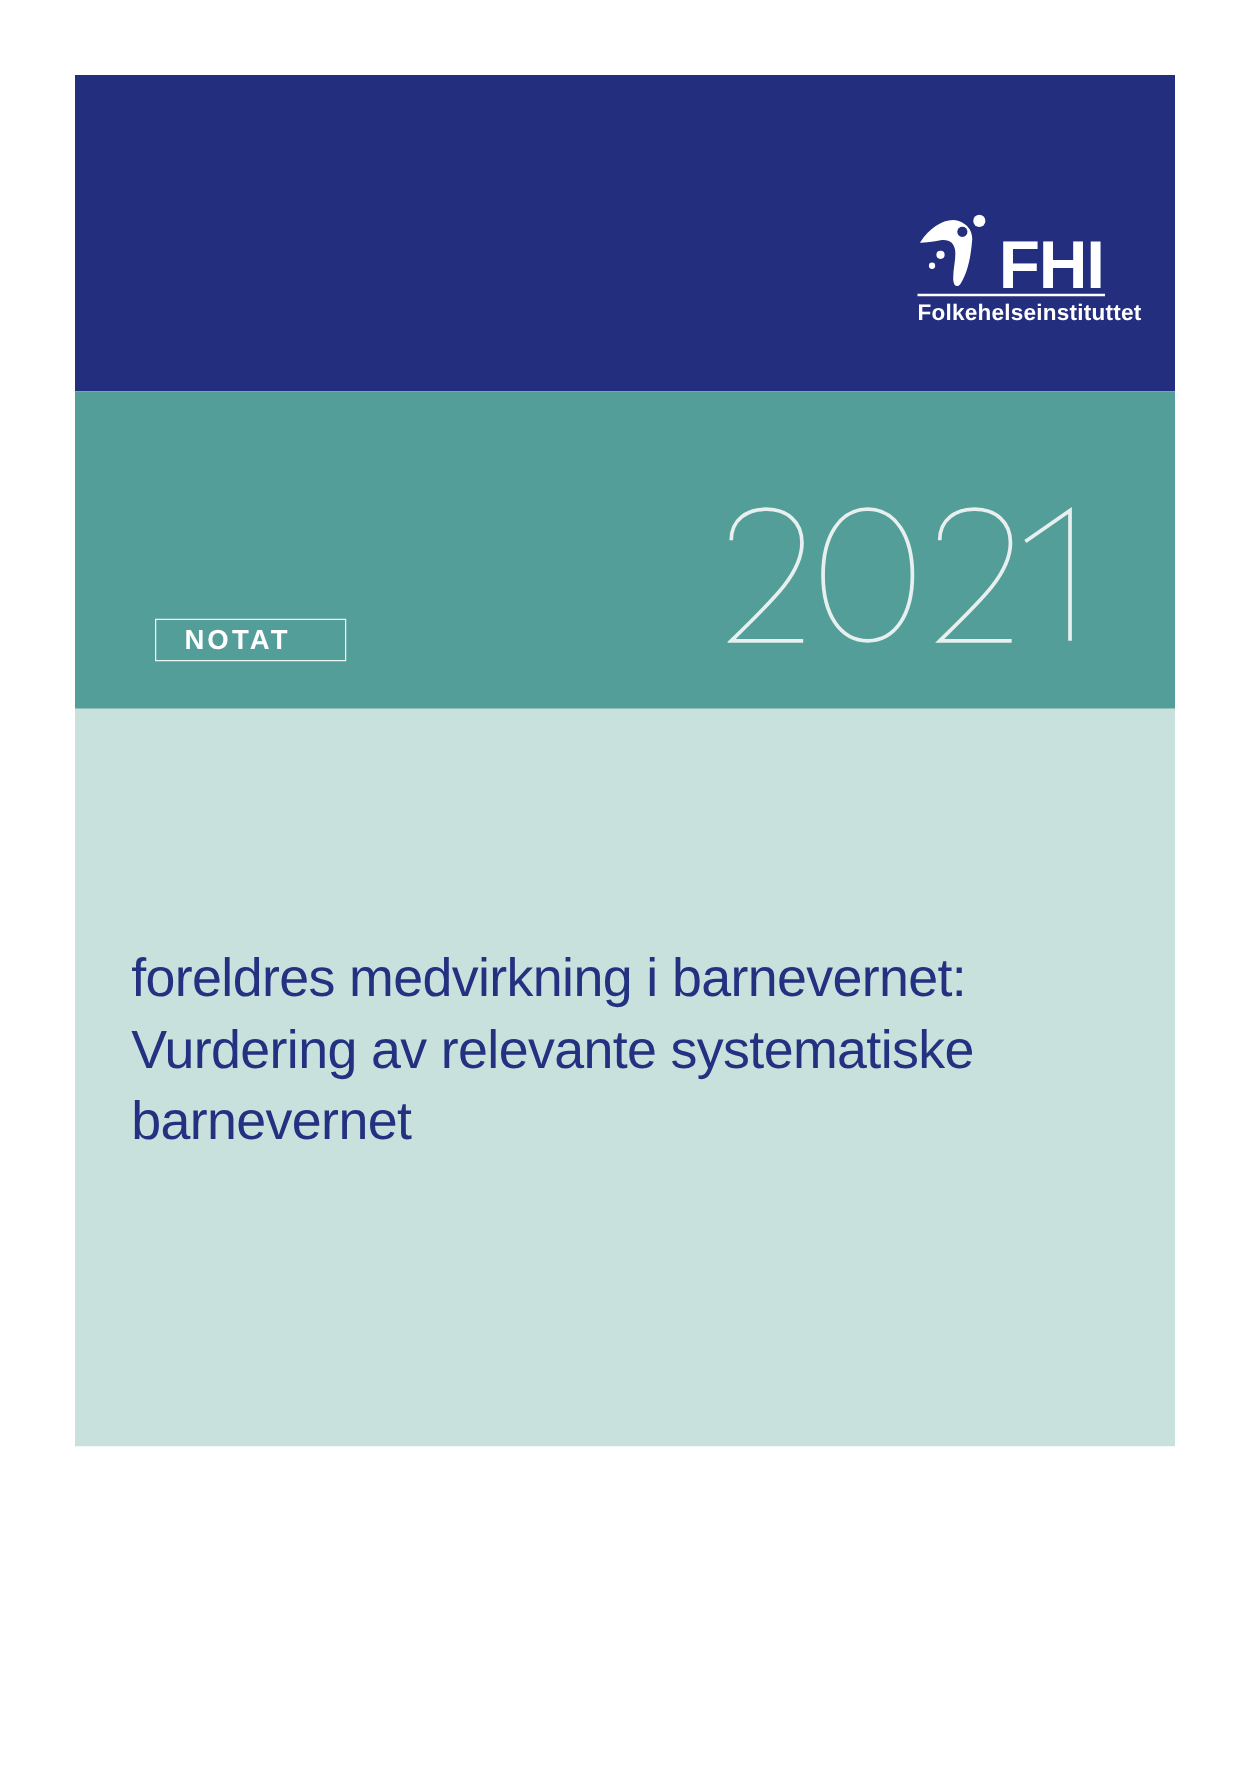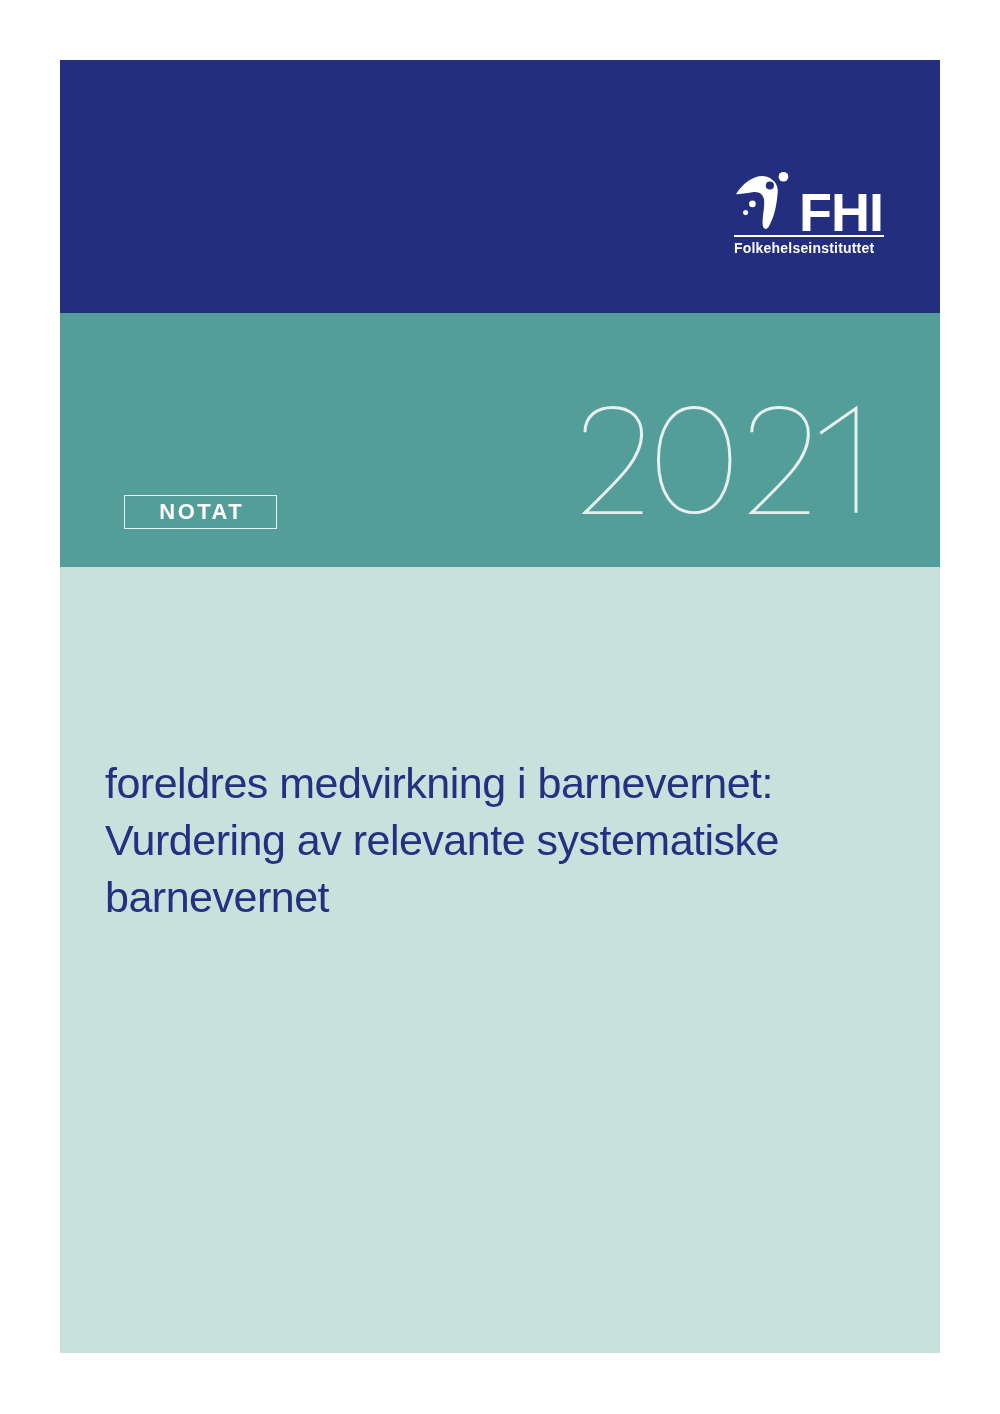--- a/index.html
+++ b/index.html
@@ -7,59 +7,59 @@
     width:1000px;height:1414px;
     background:#ffffff;
     font-family:"Liberation Sans", sans-serif;
     -webkit-font-smoothing:antialiased;
   }
   .page{
     position:relative;width:1000px;height:1414px;
     background:var(--page-margin,#ffffff);overflow:hidden;
   }
   .cover{
-    position:absolute;left:60px;top:60px;width:880px;height:1293px;
+    position:absolute;left:60px;top:60px;width:880px;height:1097px;
     display:flex;flex-direction:column;
   }
   .band{position:relative;width:100%;}
   .band-navy{height:253px;background:var(--navy,#232E7E);}
   .band-teal{height:254px;background:var(--teal,#539E98);}
   .band-mint{flex:1;background:var(--mint,#C9E1DD);}
 
   
   .logo{position:absolute;top:108px;right:56px;width:150px;}
   .logo-row{display:flex;align-items:flex-end;gap:1px;}
   .logo-mark{width:64px;height:64px;color:#ffffff;flex:0 0 auto;display:block;}
   .logo-acronym{
     color:#ffffff;font-size:54px;font-weight:bold;line-height:1;
     letter-spacing:-1px;margin-bottom:-7px;
   }
   .logo-rule{height:2px;background:#ffffff;margin-top:3px;width:100%;}
   .logo-name{
-    color:#ffffff;font-size:14px;font-weight:600;letter-spacing:0.2px;
+    color:#ffffff;font-size:18px;font-weight:600;letter-spacing:0.2px;
     margin-top:3px;white-space:nowrap;
   }
 
   
   .year-figure{
     position:absolute;top:92px;right:82px;width:276px;height:112px;
     color:var(--year-outline,#E7F0EE);
   }
   .year-figure svg{display:block;width:276px;height:112px;}
   .sr-only{
     position:absolute;width:1px;height:1px;overflow:hidden;
     clip:rect(0 0 0 0);white-space:nowrap;
   }
 
   
   .notat-box{
     position:absolute;left:64px;top:182px;width:153px;height:34px;
     border:1.5px solid rgba(255,255,255,0.9);
     box-sizing:border-box;
-    display:flex;align-items:center;justify-content:center;
+    display:flex;align-items:center;padding-left:20px;
   }
   .notat-box span{
     color:#ffffff;font-size:22px;font-weight:bold;
     letter-spacing:2.5px;line-height:1;padding-left:2.5px;
   }
 
   
   .title{
     position:absolute;left:45px;top:188px;width:750px;margin:0;
     color:var(--title-text,#233181);

